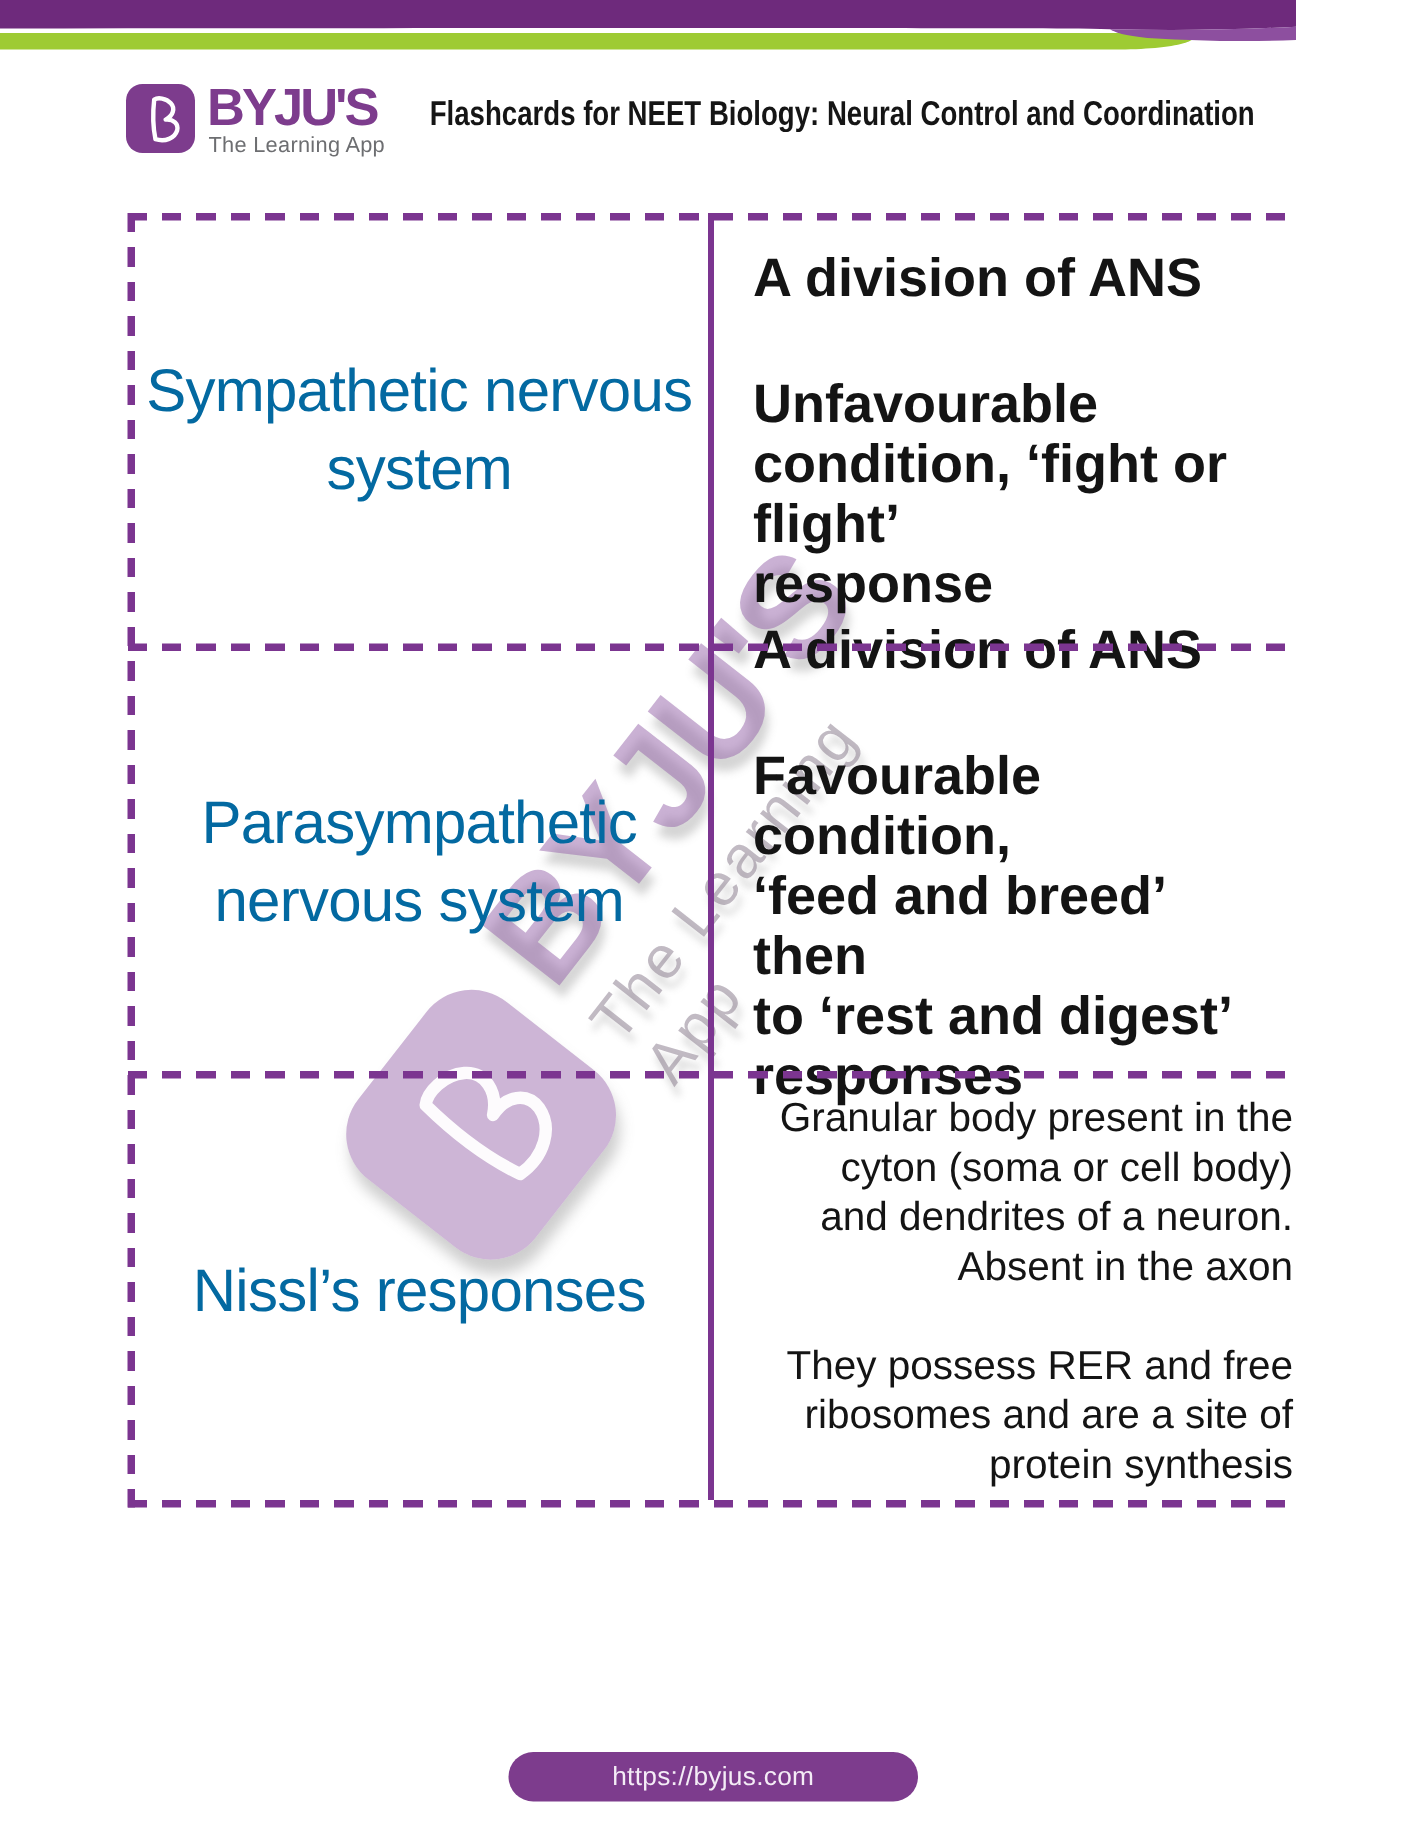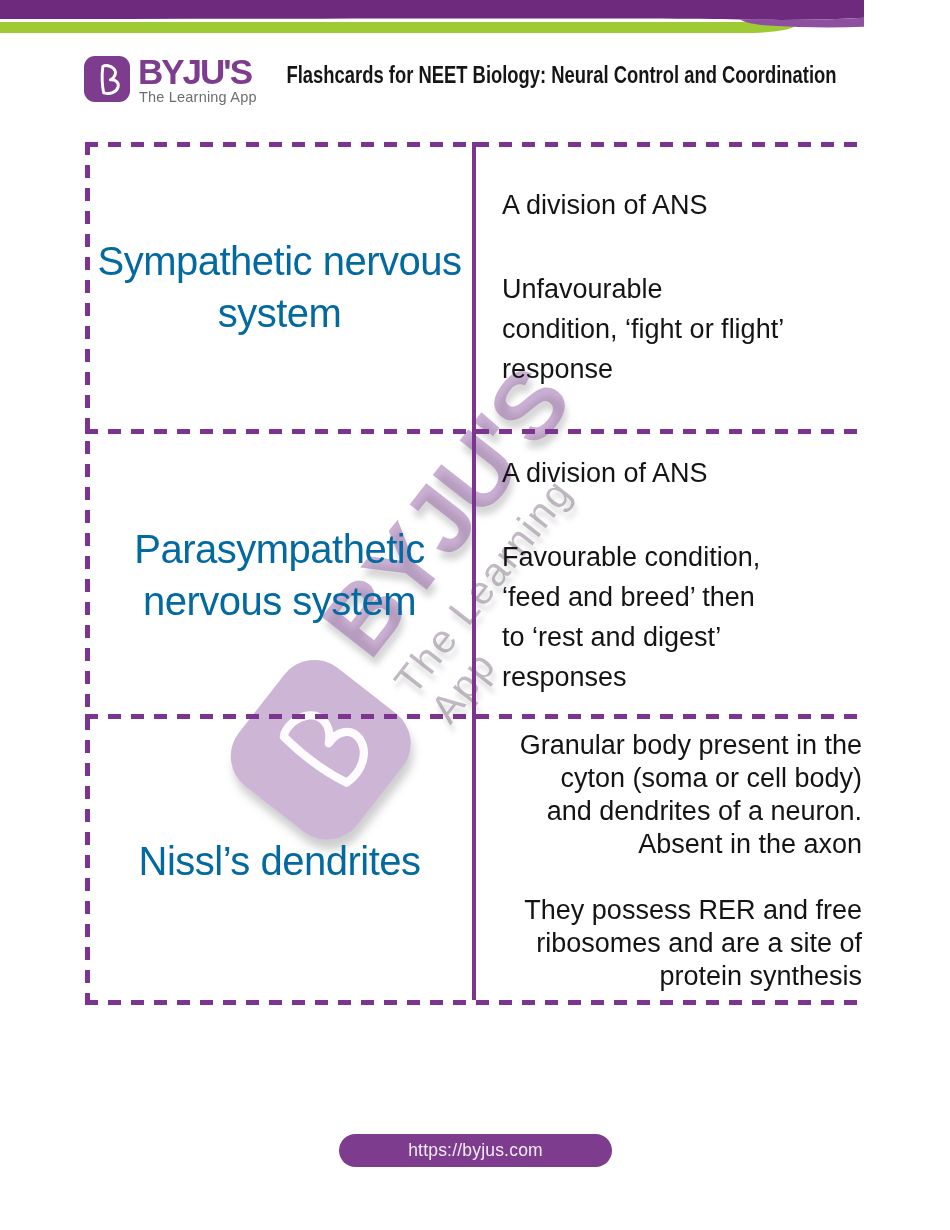--- a/index.html
+++ b/index.html
@@ -73,27 +73,27 @@
   }
   .term-text{
     font-size:40px;line-height:52px;letter-spacing:-0.5px;color:#0369a1;
     white-space:pre-line;
   }
   .cell-def{
     width:394px;box-sizing:border-box;padding:6px 8px 6px 26px;
     display:flex;flex-direction:column;justify-content:center;
   }
   .def-p{margin:0;color:#141414;white-space:pre-line;}
-  .size-a .def-p{font-size:27px;line-height:40px;}
+  .size-a .def-p{font-size:36px;line-height:40px;font-weight:bold;}
   .size-a .def-p + .def-p{margin-top:44px;}
   .size-b .def-p{font-size:27px;line-height:33px;text-align:right;}
   .size-b .def-p + .def-p{margin-top:33px;}
   
   .footer-pill{
-    position:absolute;left:339px;top:1134px;width:273px;height:33px;border-radius:17px;
+    position:absolute;left:339px;top:1168px;width:273px;height:33px;border-radius:17px;
     background:#7d3c8d;display:flex;align-items:center;justify-content:center;z-index:2;
     cursor:pointer;
   }
   .footer-url{font-size:17.5px;color:#f4ecf6;letter-spacing:0.2px;}
 </style>
 </head>
 <body>
 
 <div class="page">
 
@@ -155,21 +155,21 @@
         <p class="def-p">A division of ANS</p>
         <p class="def-p">Favourable condition,
 ‘feed and breed’ then
 to ‘rest and digest’
 responses</p>
       </div>
     </div>
 
     <div class="card-row row-3">
       <div class="cell-term">
-        <div class="term-text">Nissl’s dendrites</div>
+        <div class="term-text">Nissl’s responses</div>
       </div>
       <div class="cell-def size-b">
         <p class="def-p">Granular body present in the
 cyton (soma or cell body)
 and dendrites of a neuron.
 Absent in the axon</p>
         <p class="def-p">They possess RER and free
 ribosomes and are a site of
 protein synthesis</p>
       </div>

